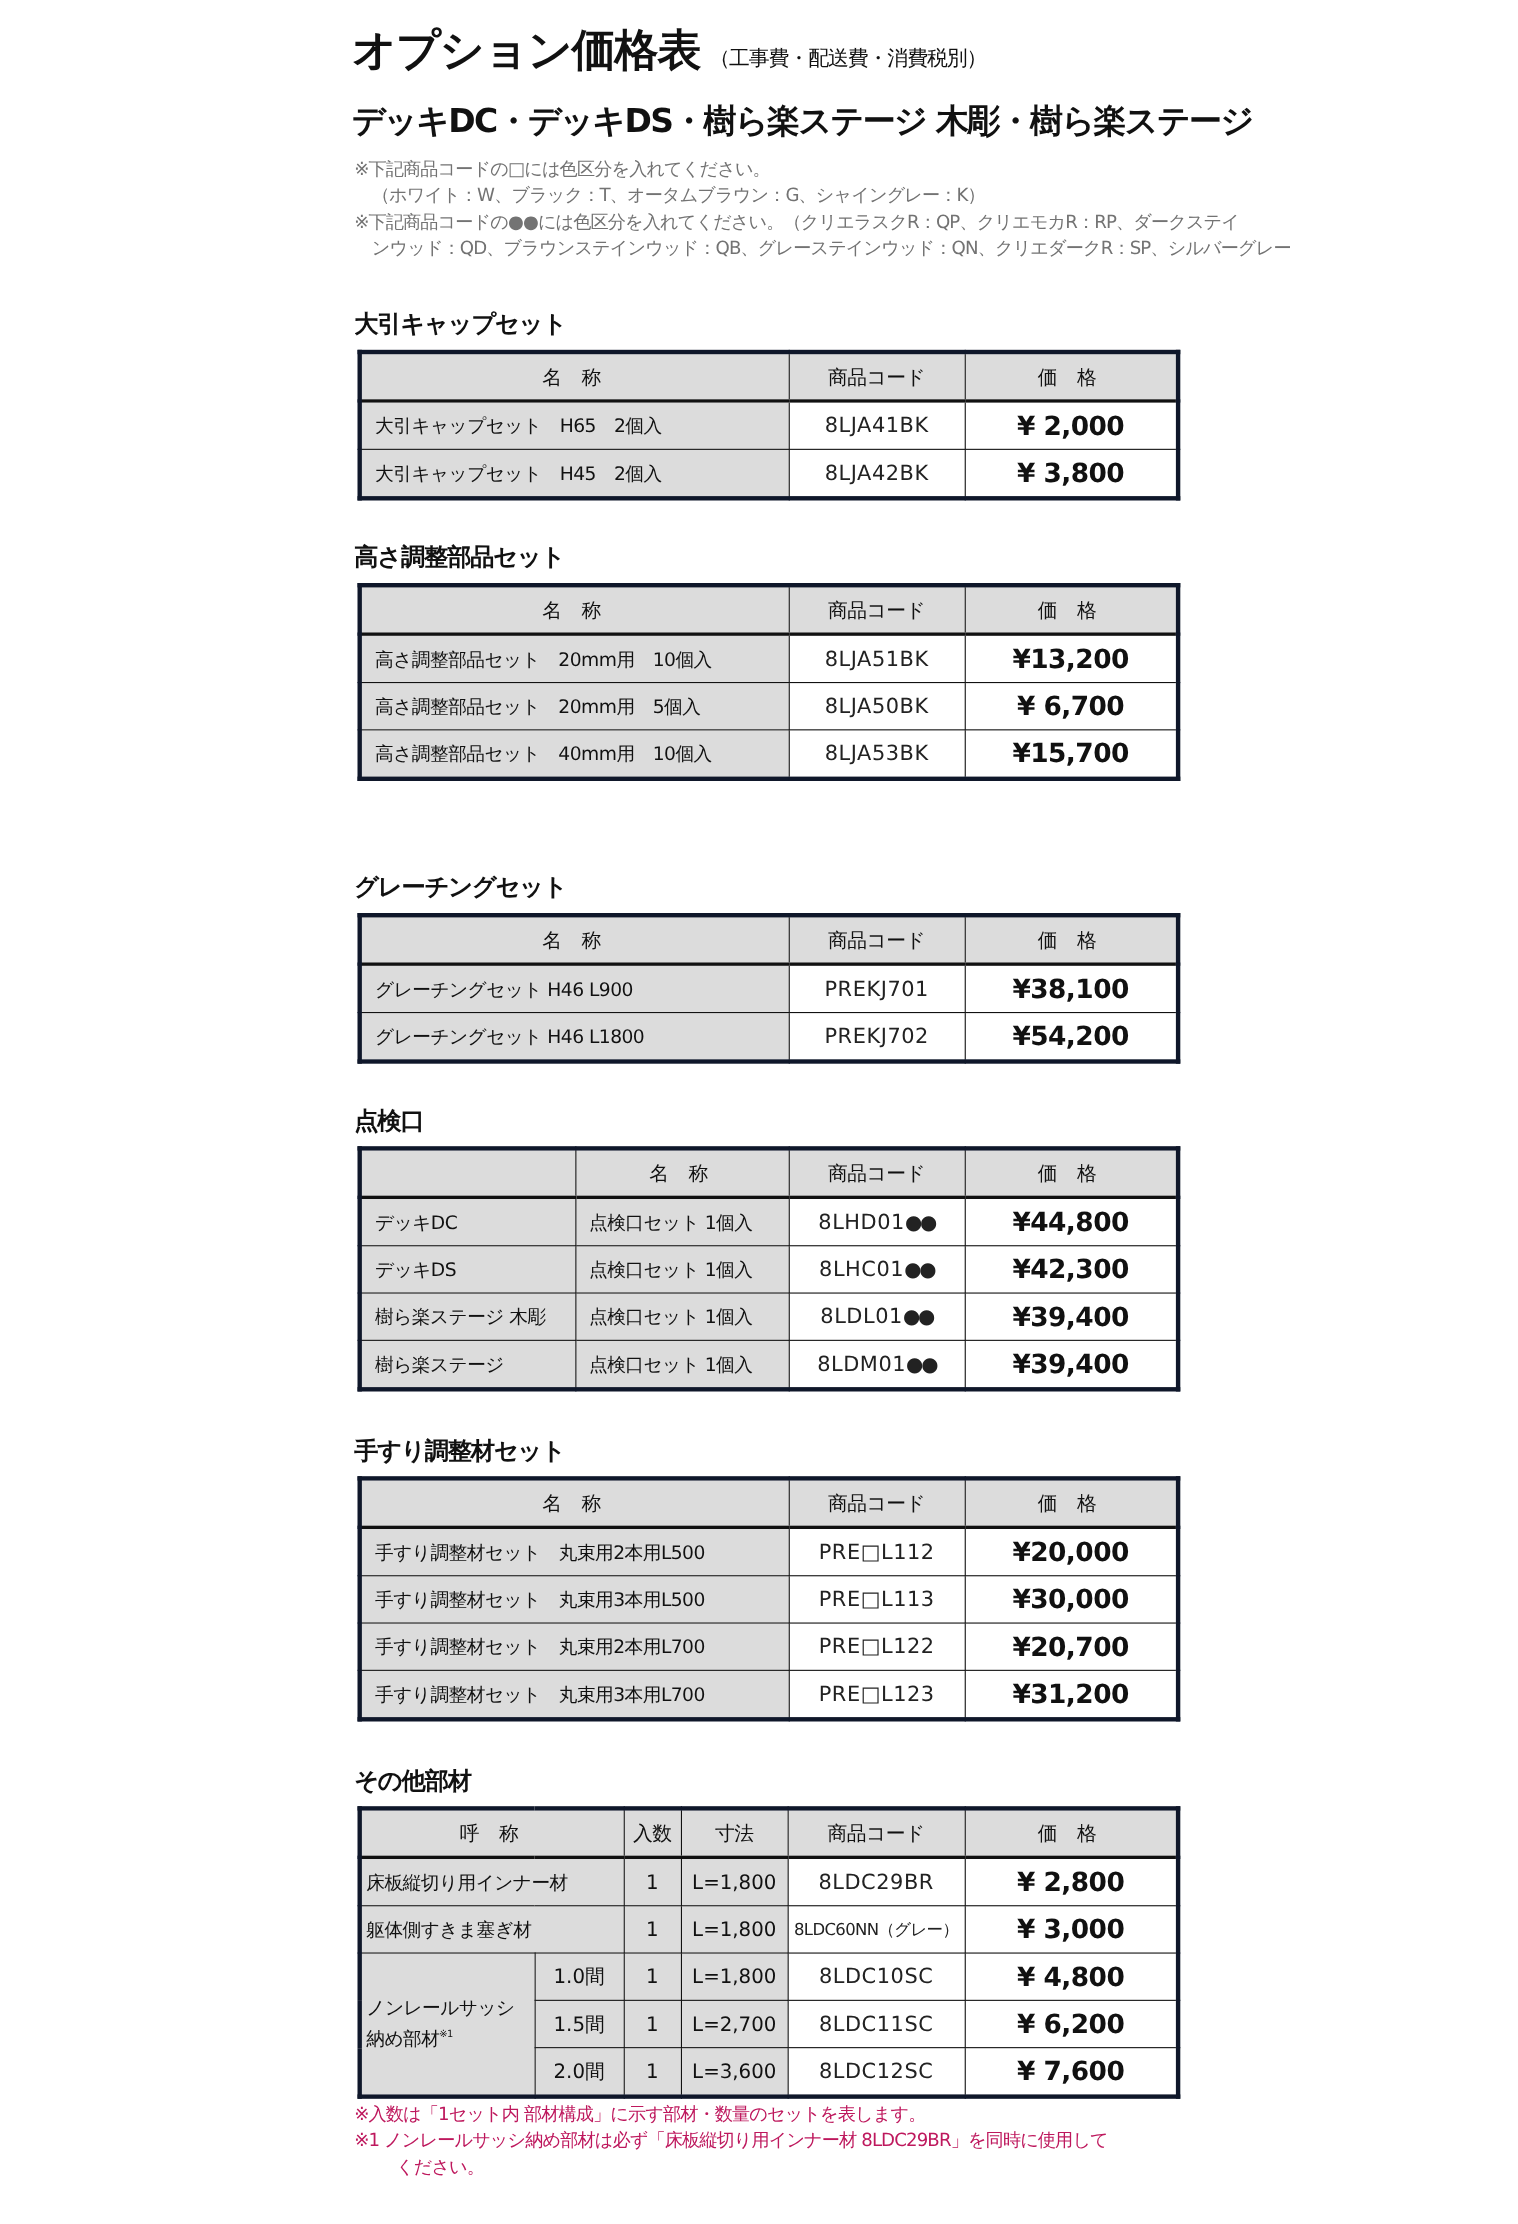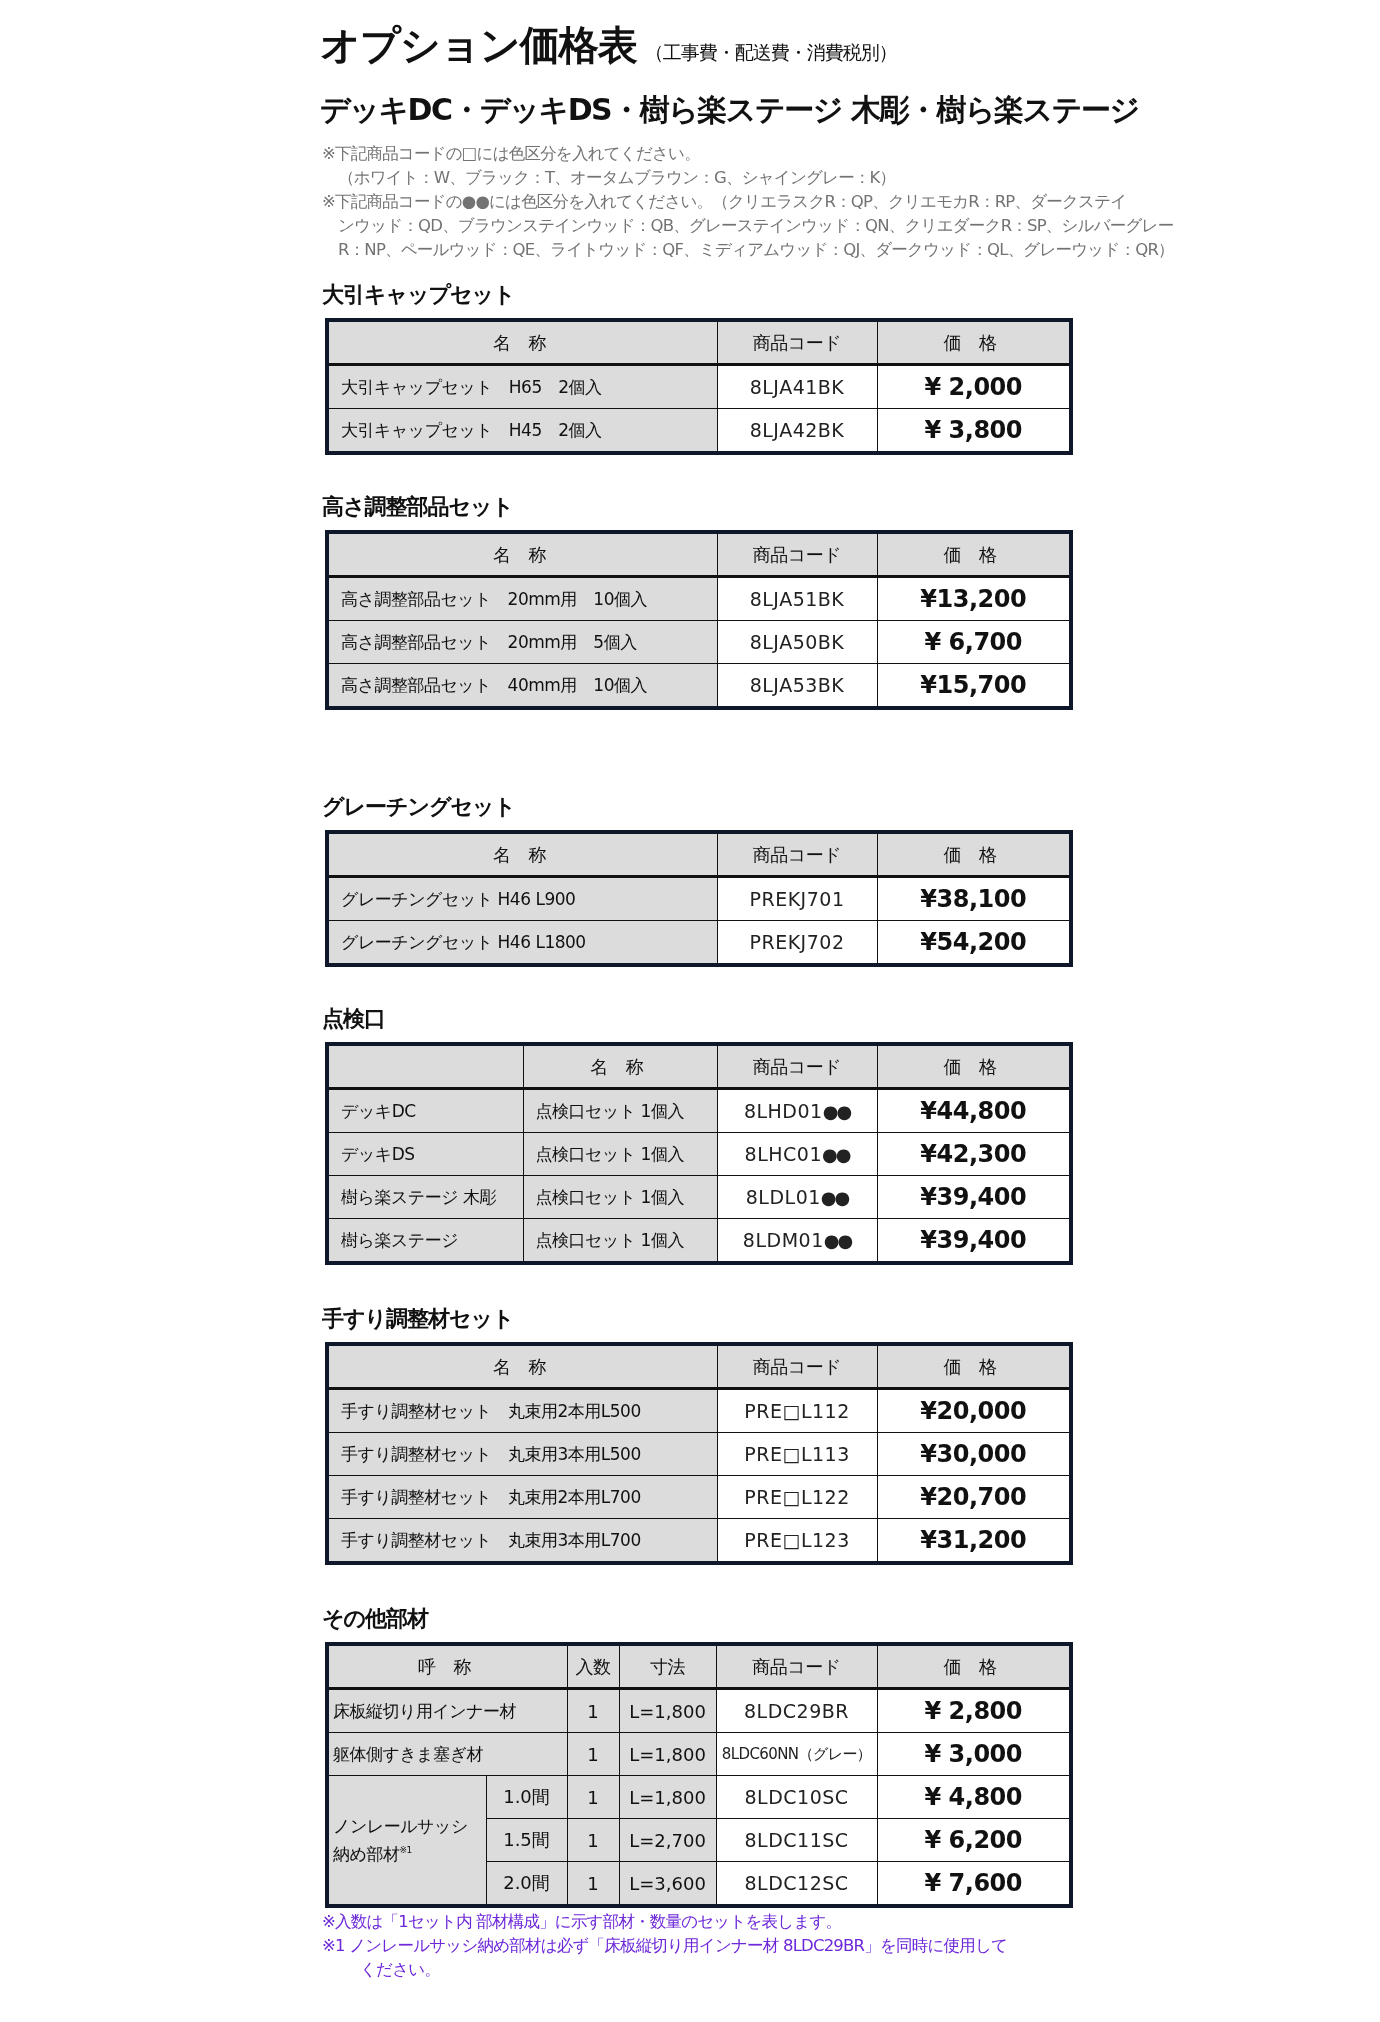--- a/index.html
+++ b/index.html
@@ -22,38 +22,37 @@
   table.pt td.name { background: #dcdcdc; font-size: 17px; padding-left: 12px; letter-spacing: -0.5px; }
   table.pt td.gray { background: #dcdcdc; }
   table.pt td.code { background: #fff; text-align: center; font-size: 19px; letter-spacing: 0.5px; color: #222; }
   table.pt td.code.small { font-size: 15px; letter-spacing: -0.6px; }
   table.pt td.price { background: #fff; text-align: center; font-size: 24px; font-weight: bold; letter-spacing: -0.5px; }
   table.pt td.center { text-align: center; font-size: 18px; }
   table.pt td.qty { text-align: center; font-size: 18px; background: #dcdcdc; }
   table.pt td.dim { text-align: center; font-size: 18px; background: #dcdcdc; }
   table.pt td.span-name { vertical-align: middle; font-size: 17px; padding-left: 4px; line-height: 24px; letter-spacing: -0.5px; }
   sup { font-size: 9px; }
-  .foot { left: 322px; top: 1910px; width: 760px; font-size: 16.5px; line-height: 24px; letter-spacing: -0.8px; color: #6d28d9; }
+  .foot { left: 322px; top: 1910px; width: 760px; font-size: 16.5px; line-height: 24px; letter-spacing: -0.8px; color: #be185d; }
   .foot div { white-space: nowrap; }
   .foot .indent { padding-left: 38px; }
   .dots { letter-spacing: -2px; font-size: 18px; }
 </style>
 </head>
 <body>
 
 <div class="abs title">
   <span>オプション価格表</span><span class="title-note">（工事費・配送費・消費税別）</span>
 </div>
 <div class="abs subtitle">デッキDC・デッキDS・樹ら楽ステージ 木彫・樹ら楽ステージ</div>
 <div class="abs notes">
   <div>※下記商品コードの□には色区分を入れてください。</div>
   <div class="indent">（ホワイト：W、ブラック：T、オータムブラウン：G、シャイングレー：K）</div>
   <div>※下記商品コードの●●には色区分を入れてください。（クリエラスクR：QP、クリエモカR：RP、ダークステイ</div>
   <div class="indent">ンウッド：QD、ブラウンステインウッド：QB、グレーステインウッド：QN、クリエダークR：SP、シルバーグレー</div>
-  <div class="indent">R：NP、ペールウッド：QE、ライトウッド：QF、ミディアムウッド：QJ、ダークウッド：QL、グレーウッド：QR）</div>
 </div>
 
 <div class="abs section-h" style="top:280px">大引キャップセット</div>
 <table class="pt" style="top:318px">
   <colgroup>
       <col style="width:390px">
       <col style="width:160px">
       <col style="width:194px">
     </colgroup>
   <tbody>

